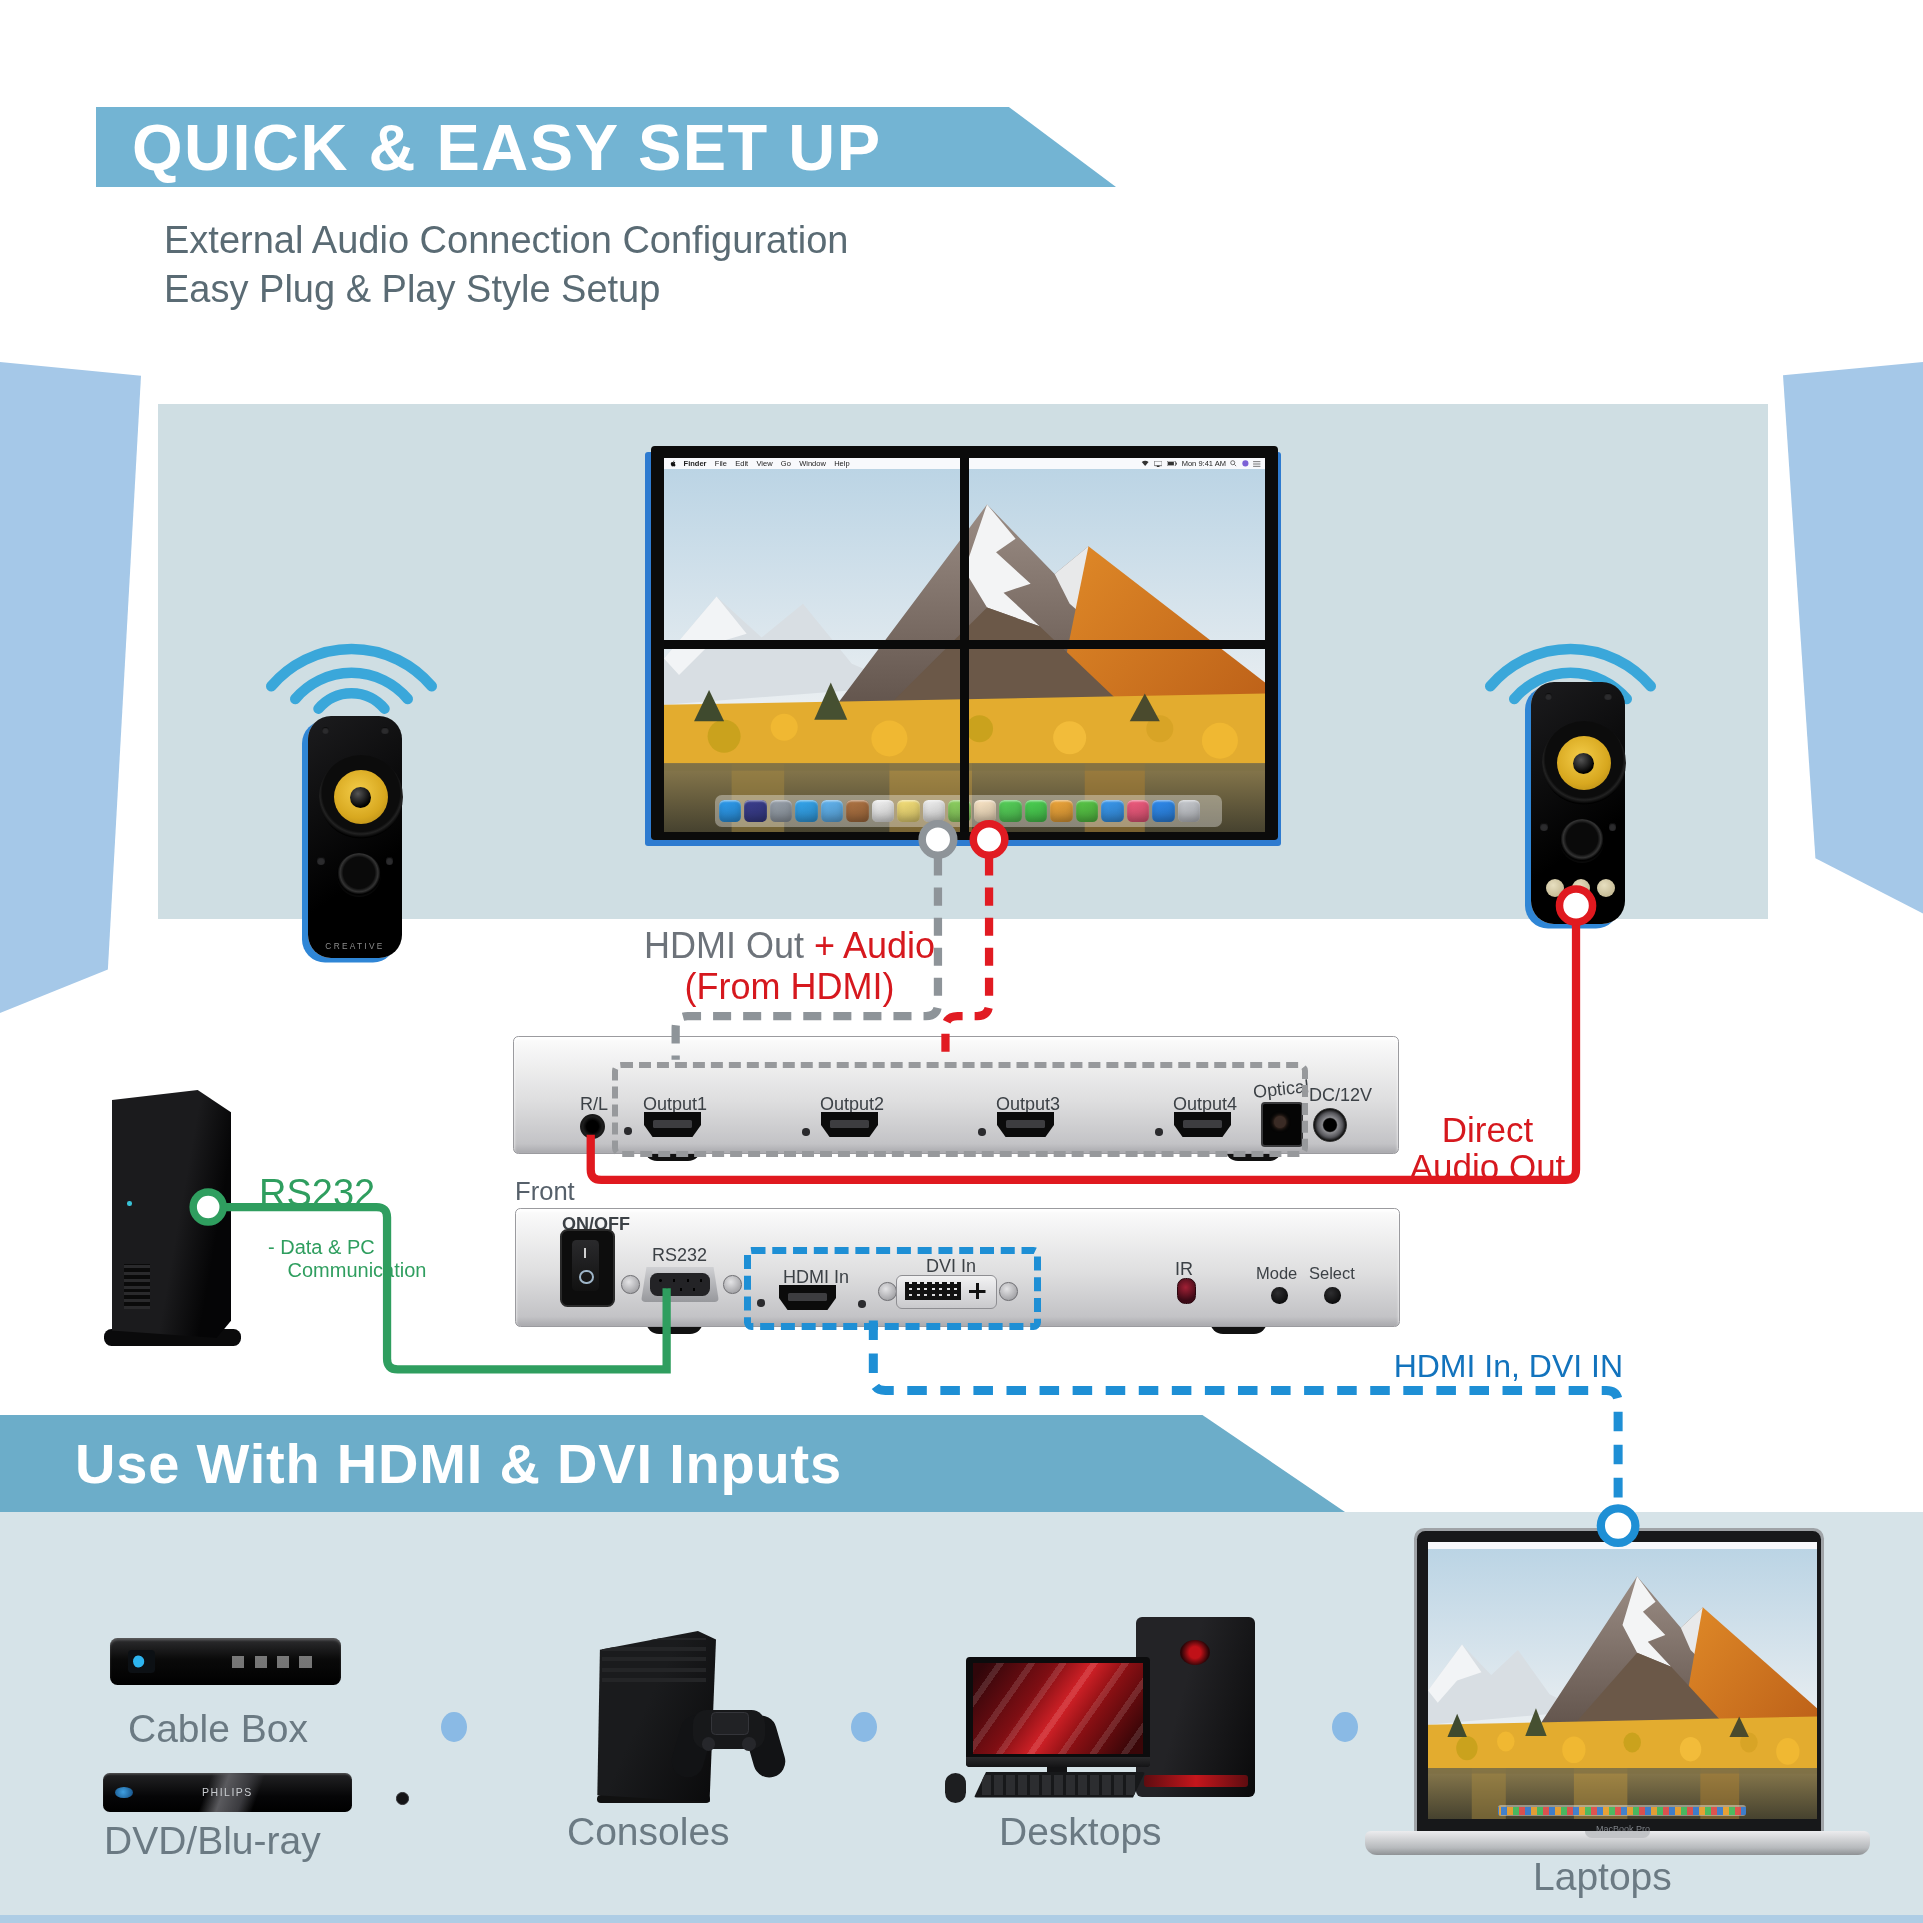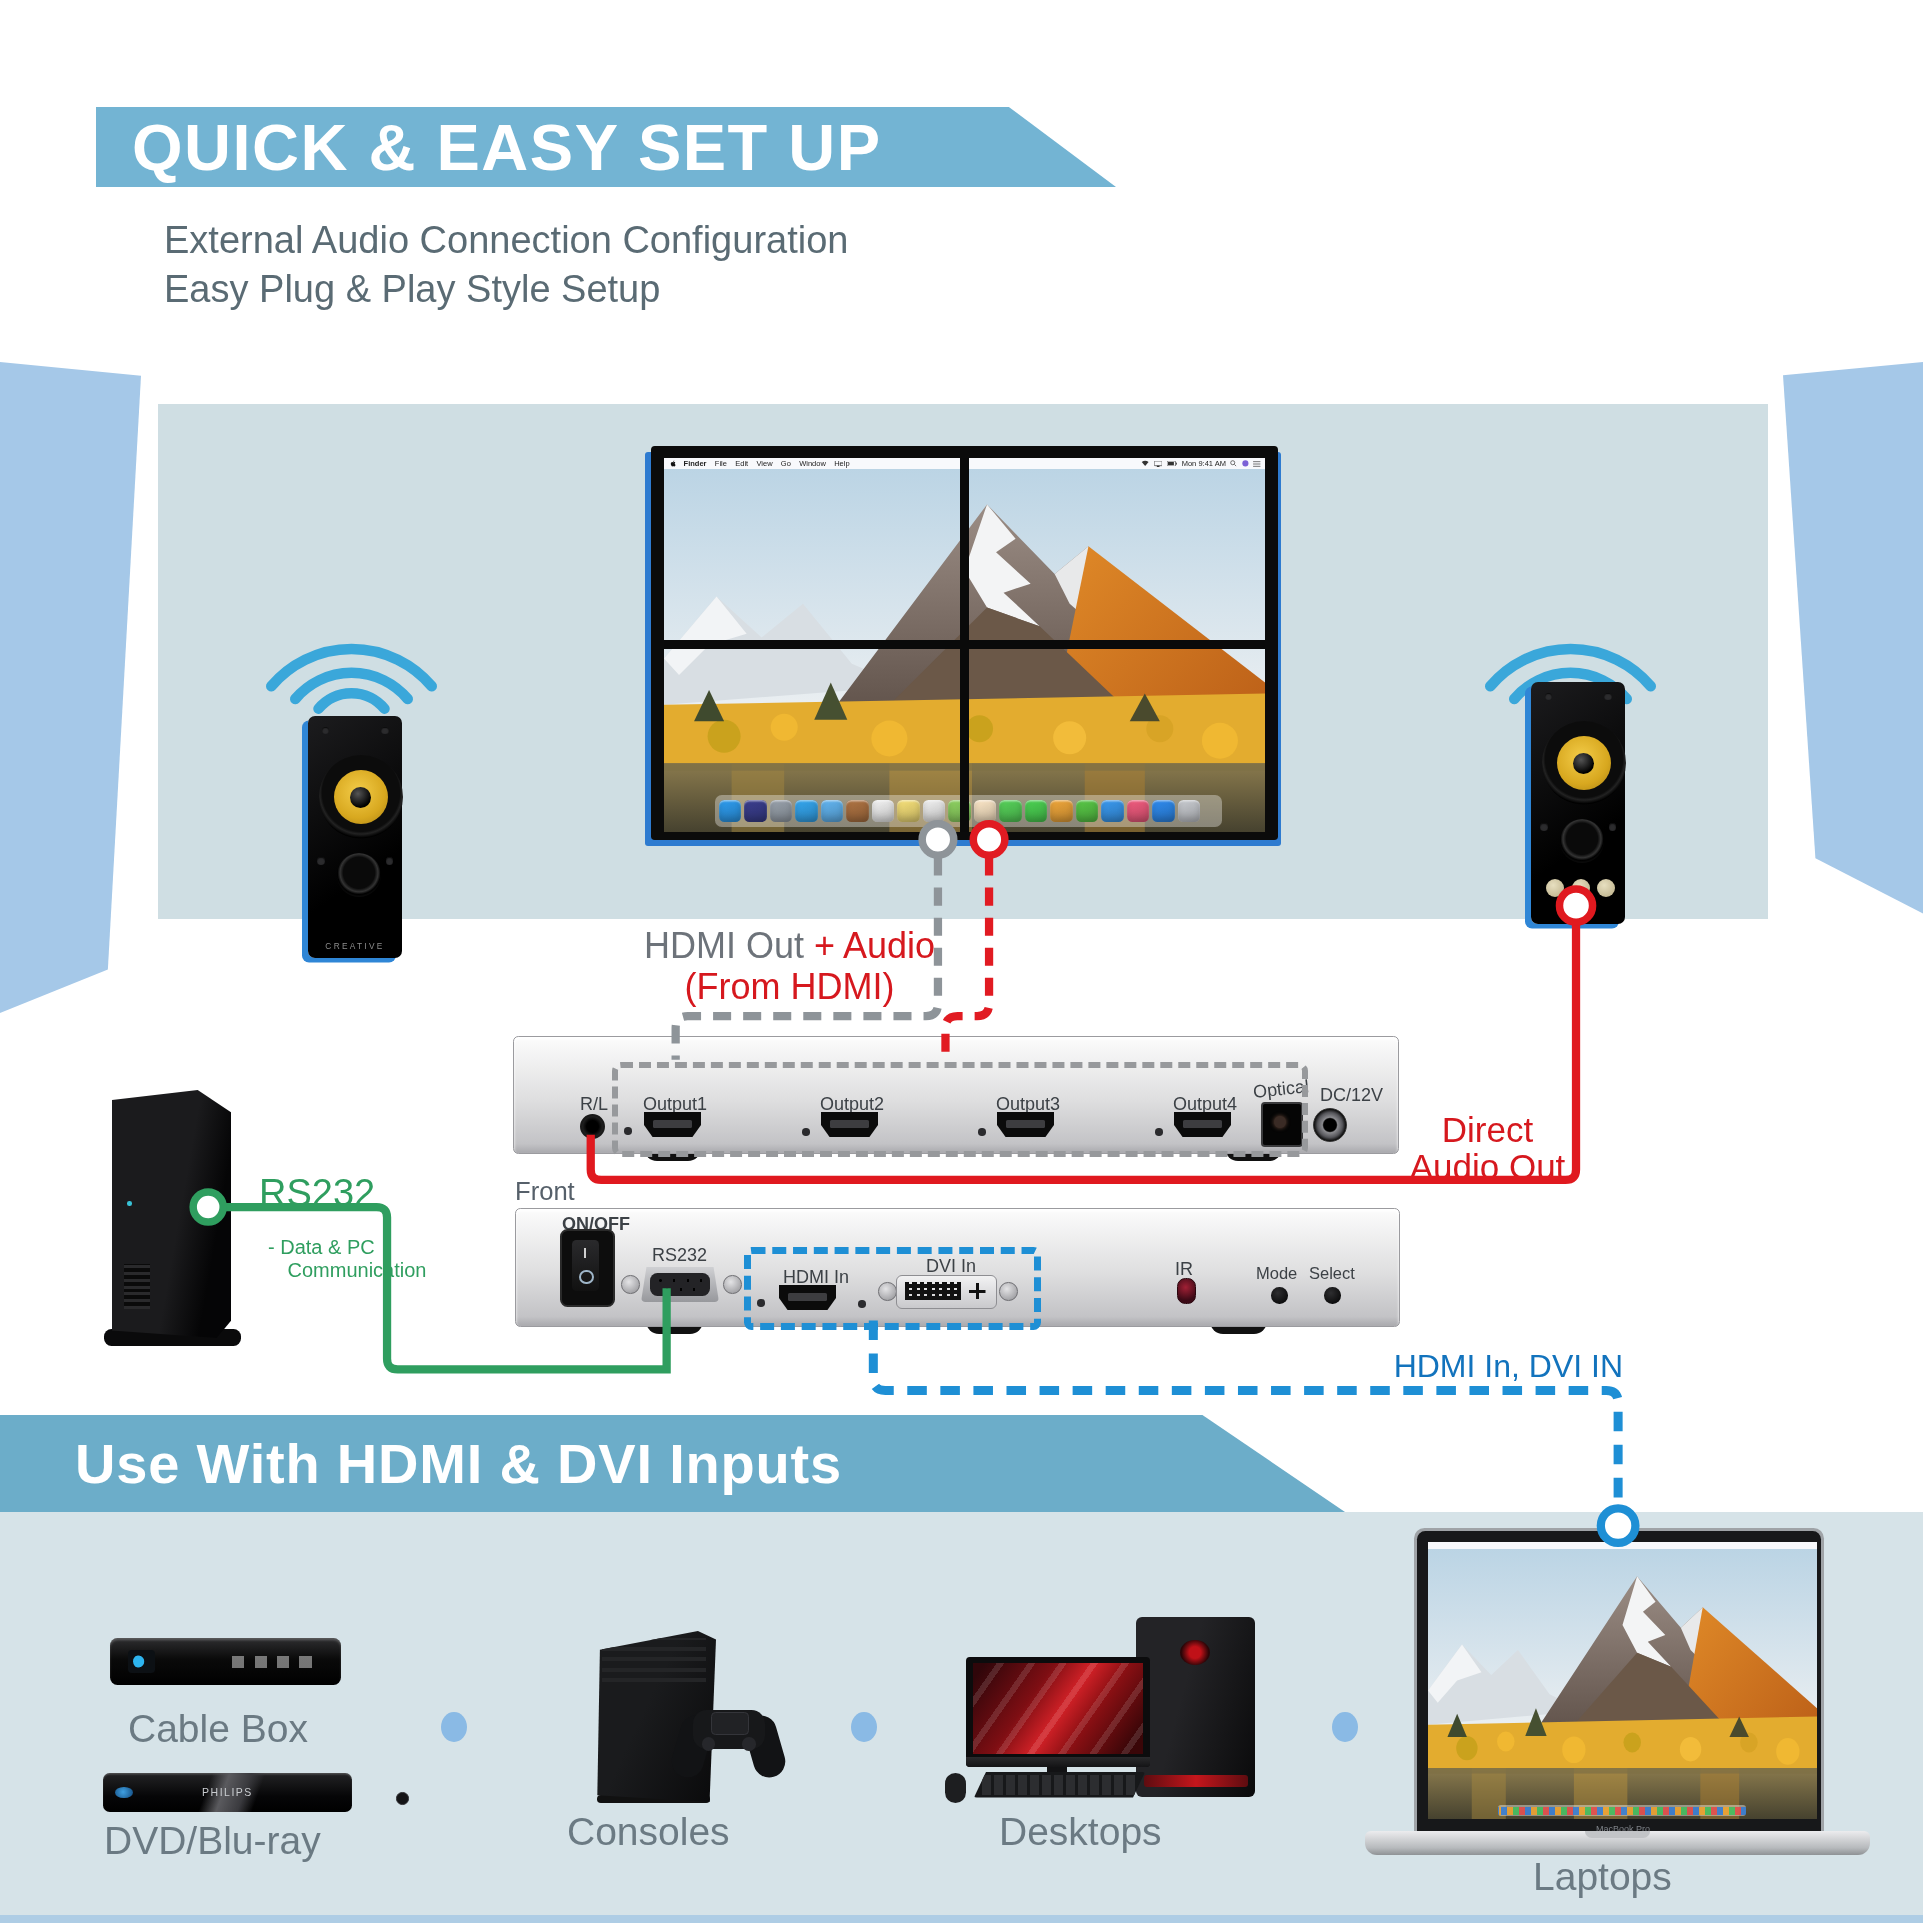--- a/index.html
+++ b/index.html
@@ -36,21 +36,21 @@
   #menubar .right{margin-left:auto;display:flex;align-items:center;gap:4.5px;padding-right:4.5px;}
   #menubar .right svg{display:block;}
   #dock{left:51px;top:337px;width:499px;height:32px;background:rgba(255,255,255,.35);
         border-radius:6.8px;display:flex;align-items:center;gap:3px;padding:0 3.8px;z-index:5;}
   #dock .di{width:22.5px;height:22.5px;border-radius:5.3px;box-shadow:inset 0 -4.5px 6px rgba(0,0,0,.18), inset 0 1.5px 1.5px rgba(255,255,255,.5);}
   .vw-line-v{left:960px;top:458px;width:9px;height:374px;background:#0a0a0a;z-index:6;}
   .vw-line-h{left:664px;top:640px;width:601px;height:9px;background:#0a0a0a;z-index:6;}
 
   
   .speaker{position:absolute;width:100px;height:248px;}
-  .spk-body{position:absolute;left:6px;top:0;width:94px;height:242px;border-radius:7px;
+  .spk-body{position:absolute;left:6px;top:0;width:94px;height:242px;border-radius:23px;
             background:linear-gradient(145deg,#1c1c1e,#000 65%);box-shadow:-6px 4.5px 0 #2f86d6;}
   .spk-screw{position:absolute;width:7.5px;height:7.5px;border-radius:50%;background:#2c2c2e;box-shadow:inset 0 0.8px 1.5px #000;}
   .woofer{position:absolute;left:10.5px;top:39px;width:84px;height:84px;border-radius:50%;
           background:radial-gradient(circle at 50% 45%,#0c0c0c 62%,#222 66%,#000 72%,#3c3c3c 96%,#111);}
   .cone{position:absolute;left:15px;top:15px;width:54px;height:54px;border-radius:50%;
         background:radial-gradient(circle at 45% 40%,#f3cc49,#d8a81f 60%,#a87f12);}
   .cap{position:absolute;left:16.5px;top:16.5px;width:21px;height:21px;border-radius:50%;
        background:radial-gradient(circle at 38% 32%,#555,#000 70%);}
   .tweeter{position:absolute;left:28.6px;top:137px;width:44px;height:44px;border-radius:50%;
            background:radial-gradient(circle at 50% 45%,#0a0a0a 48%,#333 58%,#000 66%,#2e2e2e 94%);}
@@ -391,21 +391,21 @@
   <div class="hdmi-port" style="left:644px;top:1112px;"></div>
   <div class="hdmi-port" style="left:821px;top:1112px;"></div>
   <div class="hdmi-port" style="left:997px;top:1112px;"></div>
   <div class="hdmi-port" style="left:1174px;top:1112px;"></div>
   <div class="led-dot" style="left:624px;top:1127px;"></div>
   <div class="led-dot" style="left:802px;top:1128px;"></div>
   <div class="led-dot" style="left:978px;top:1128px;"></div>
   <div class="led-dot" style="left:1155px;top:1128px;"></div>
   <div class="plabel" style="left:1253px;top:1079px;transform:rotate(-6deg);">Optical</div>
   <div id="optical-port" class="abs"></div>
-  <div class="plabel" style="left:1309px;top:1085px;margin-left:11px;">DC/12V</div>
+  <div class="plabel" style="left:1309px;top:1085px;">DC/12V</div>
   <div id="dc-jack" class="abs"></div>
   <div class="dash-box-gray abs"></div>
 
   <div class="foot" style="left:646px;top:1321px;"></div>
   <div class="foot" style="left:1210px;top:1321px;"></div>
   <div class="device" style="left:515px;top:1208px;width:883px;height:117px;"></div>
   <div class="plabel" style="left:562px;top:1214px;font-weight:bold;">ON/OFF</div>
   <div id="power-switch" class="abs">
     <div id="power-rocker">
         <div class="i"></div>

